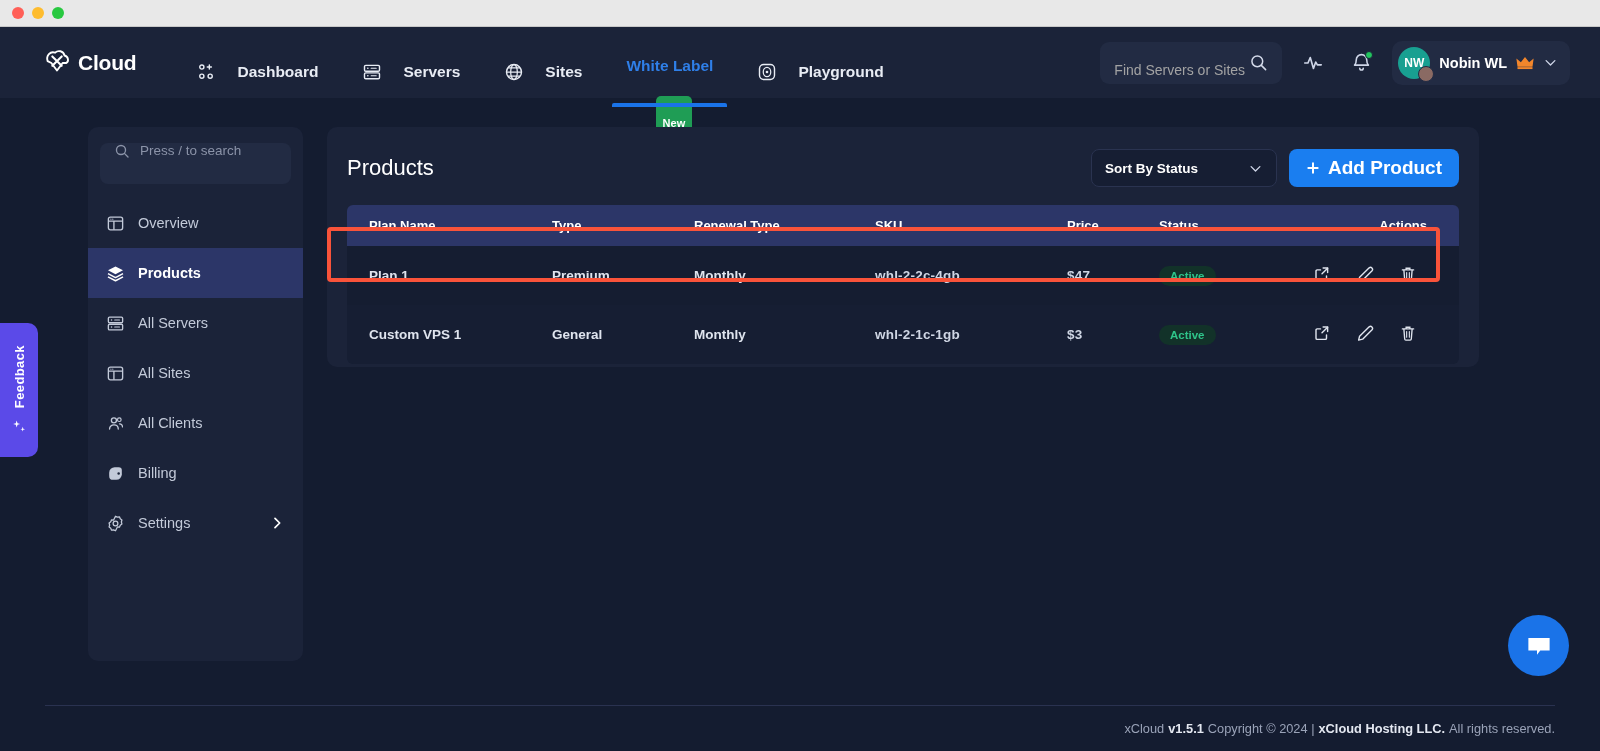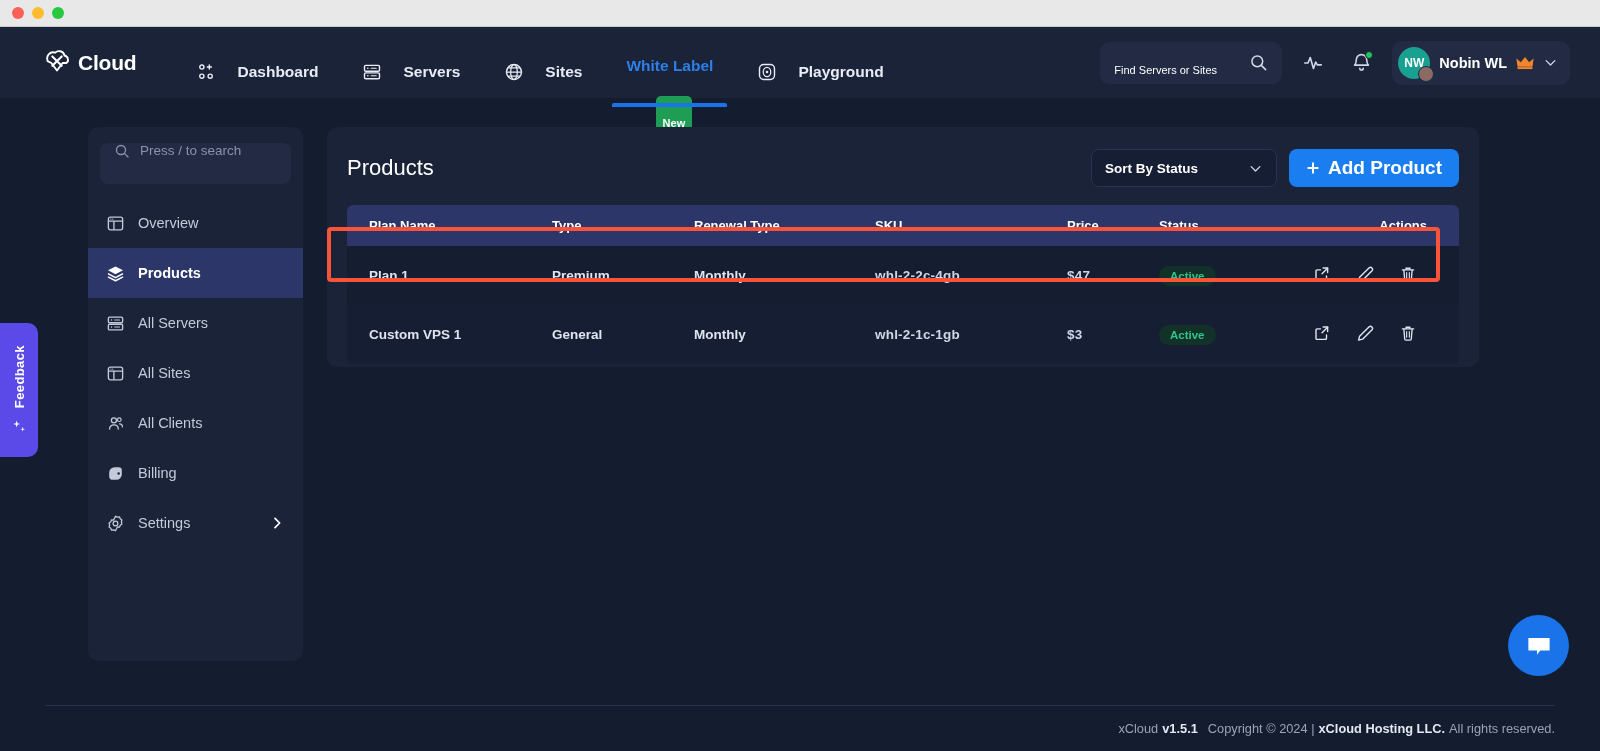--- a/index.html
+++ b/index.html
@@ -64,21 +64,21 @@
 
   .nav-right {
     margin-left: auto; display: flex; align-items: center; gap: 14px;
   }
   .searchbox {
     width: 182px; height: 42px;
     background: #222b43; border-radius: 9px;
     display: flex; align-items: center; justify-content: space-between;
     padding: 0 14px;
   }
-  .searchbox .ph { color: #ffffff; font-size: 11px; margin-top: 14px; }
+  .searchbox .ph { color: #a3a3a3; font-size: 14px; margin-top: 14px; }
   .iconbtn {
     width: 34px; height: 34px;
     display: flex; align-items: center; justify-content: center;
     position: relative; cursor: pointer;
   }
   .notif-dot {
     position: absolute; top: 5px; right: 5px;
     width: 8px; height: 8px; border-radius: 50%; background: #22c55e;
     border: 1.5px solid #1b2339;
   }
@@ -536,18 +536,18 @@
 
   <div class="chat">
     <svg width="30" height="30" viewBox="0 0 24 24">
       <path d="M3.5 5.5h17v10h-7.5l-2.6 3.4v-3.4H3.5Z" fill="#ffffff"></path>
     </svg>
   </div>
 
   <div class="footer">
     <span>xCloud</span>
     <b>v1.5.1</b>
-    <span style="margin-left:6px">Copyright © 2024 |</span>
+    <span style="margin-left:0">Copyright © 2024 |</span>
     <b>xCloud Hosting LLC.</b>
     <span>All rights reserved.</span>
   </div>
 
 </div>
 
 </body></html>

